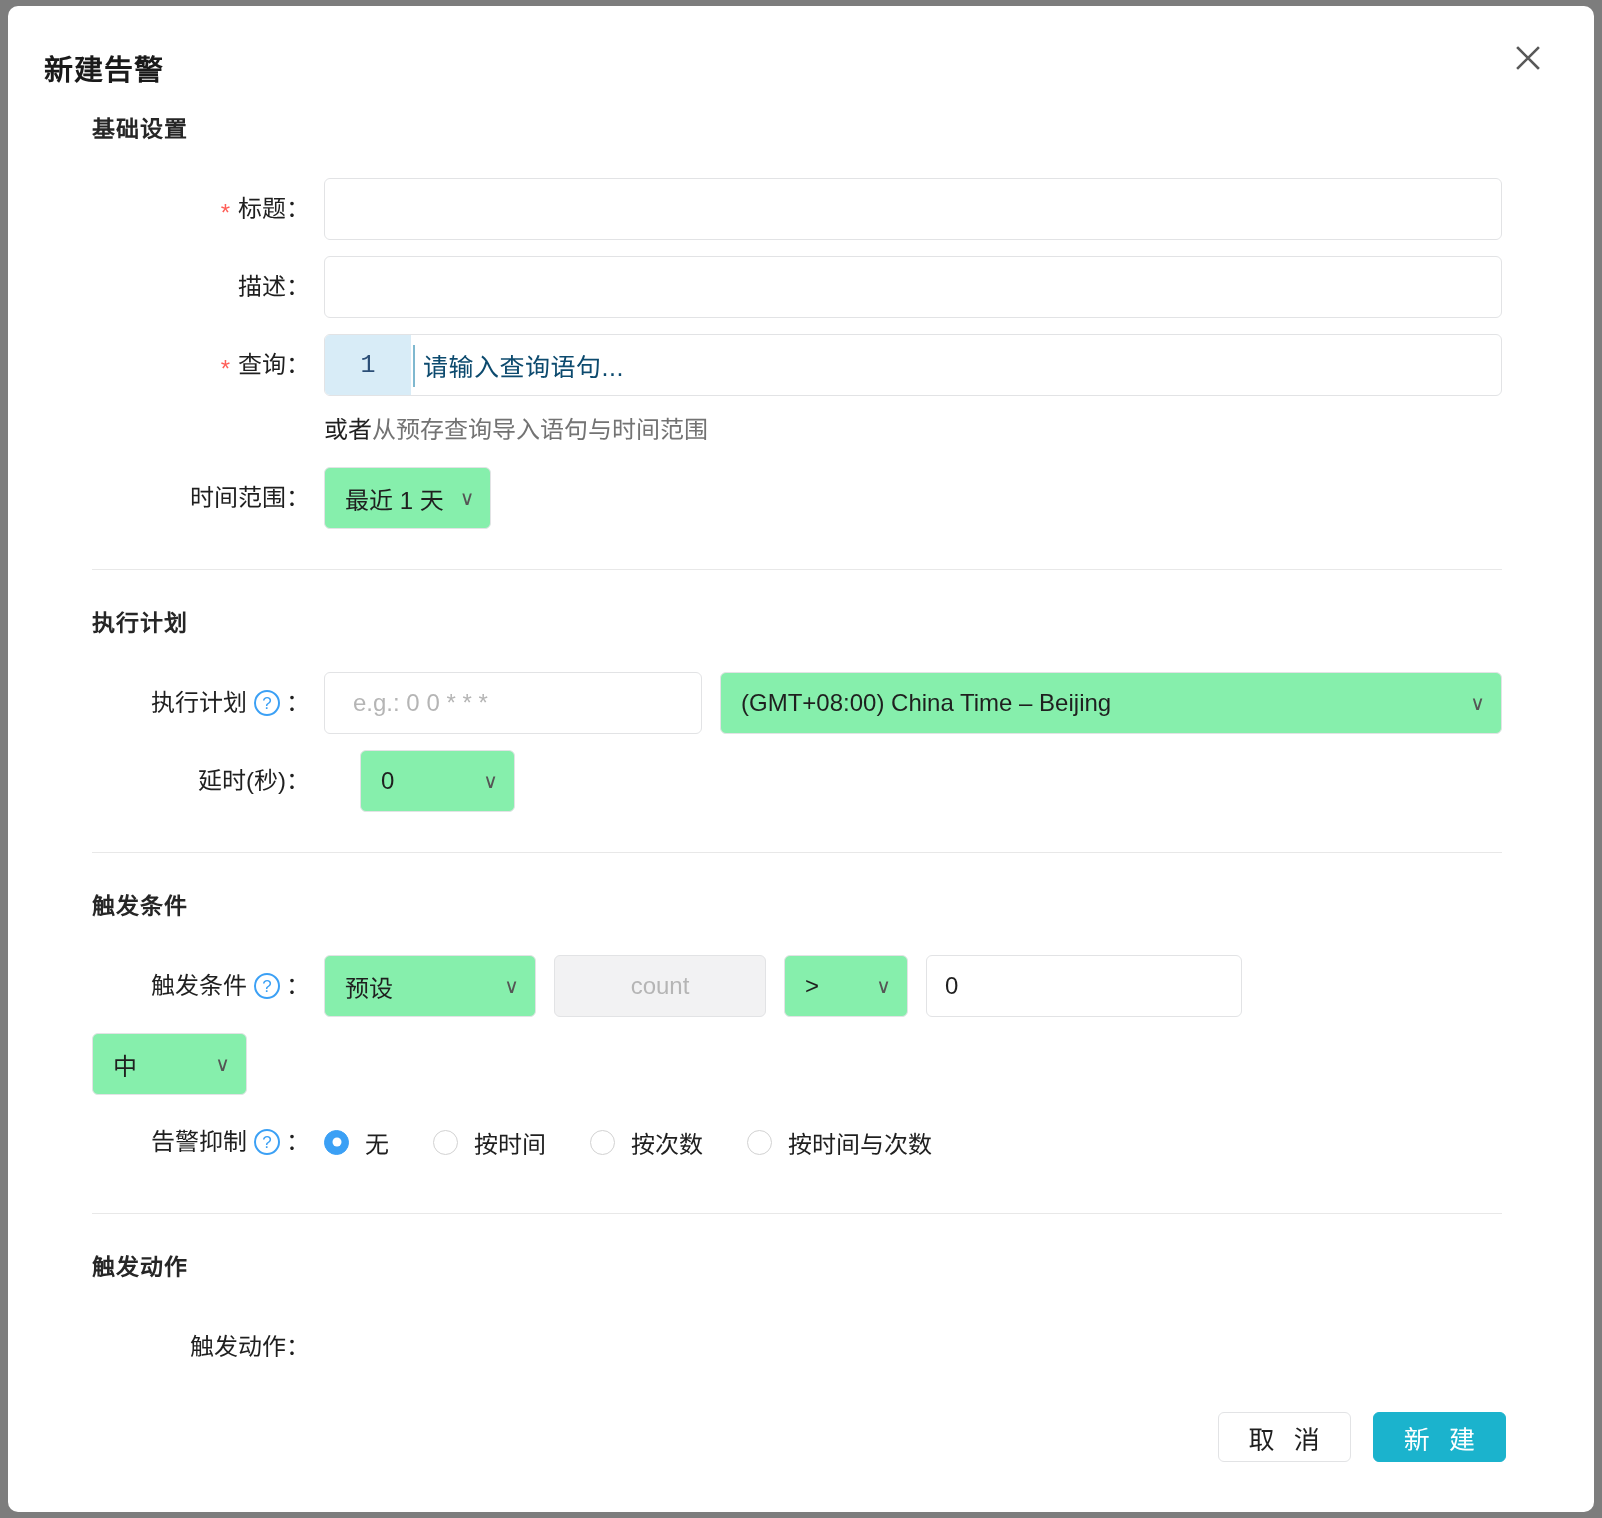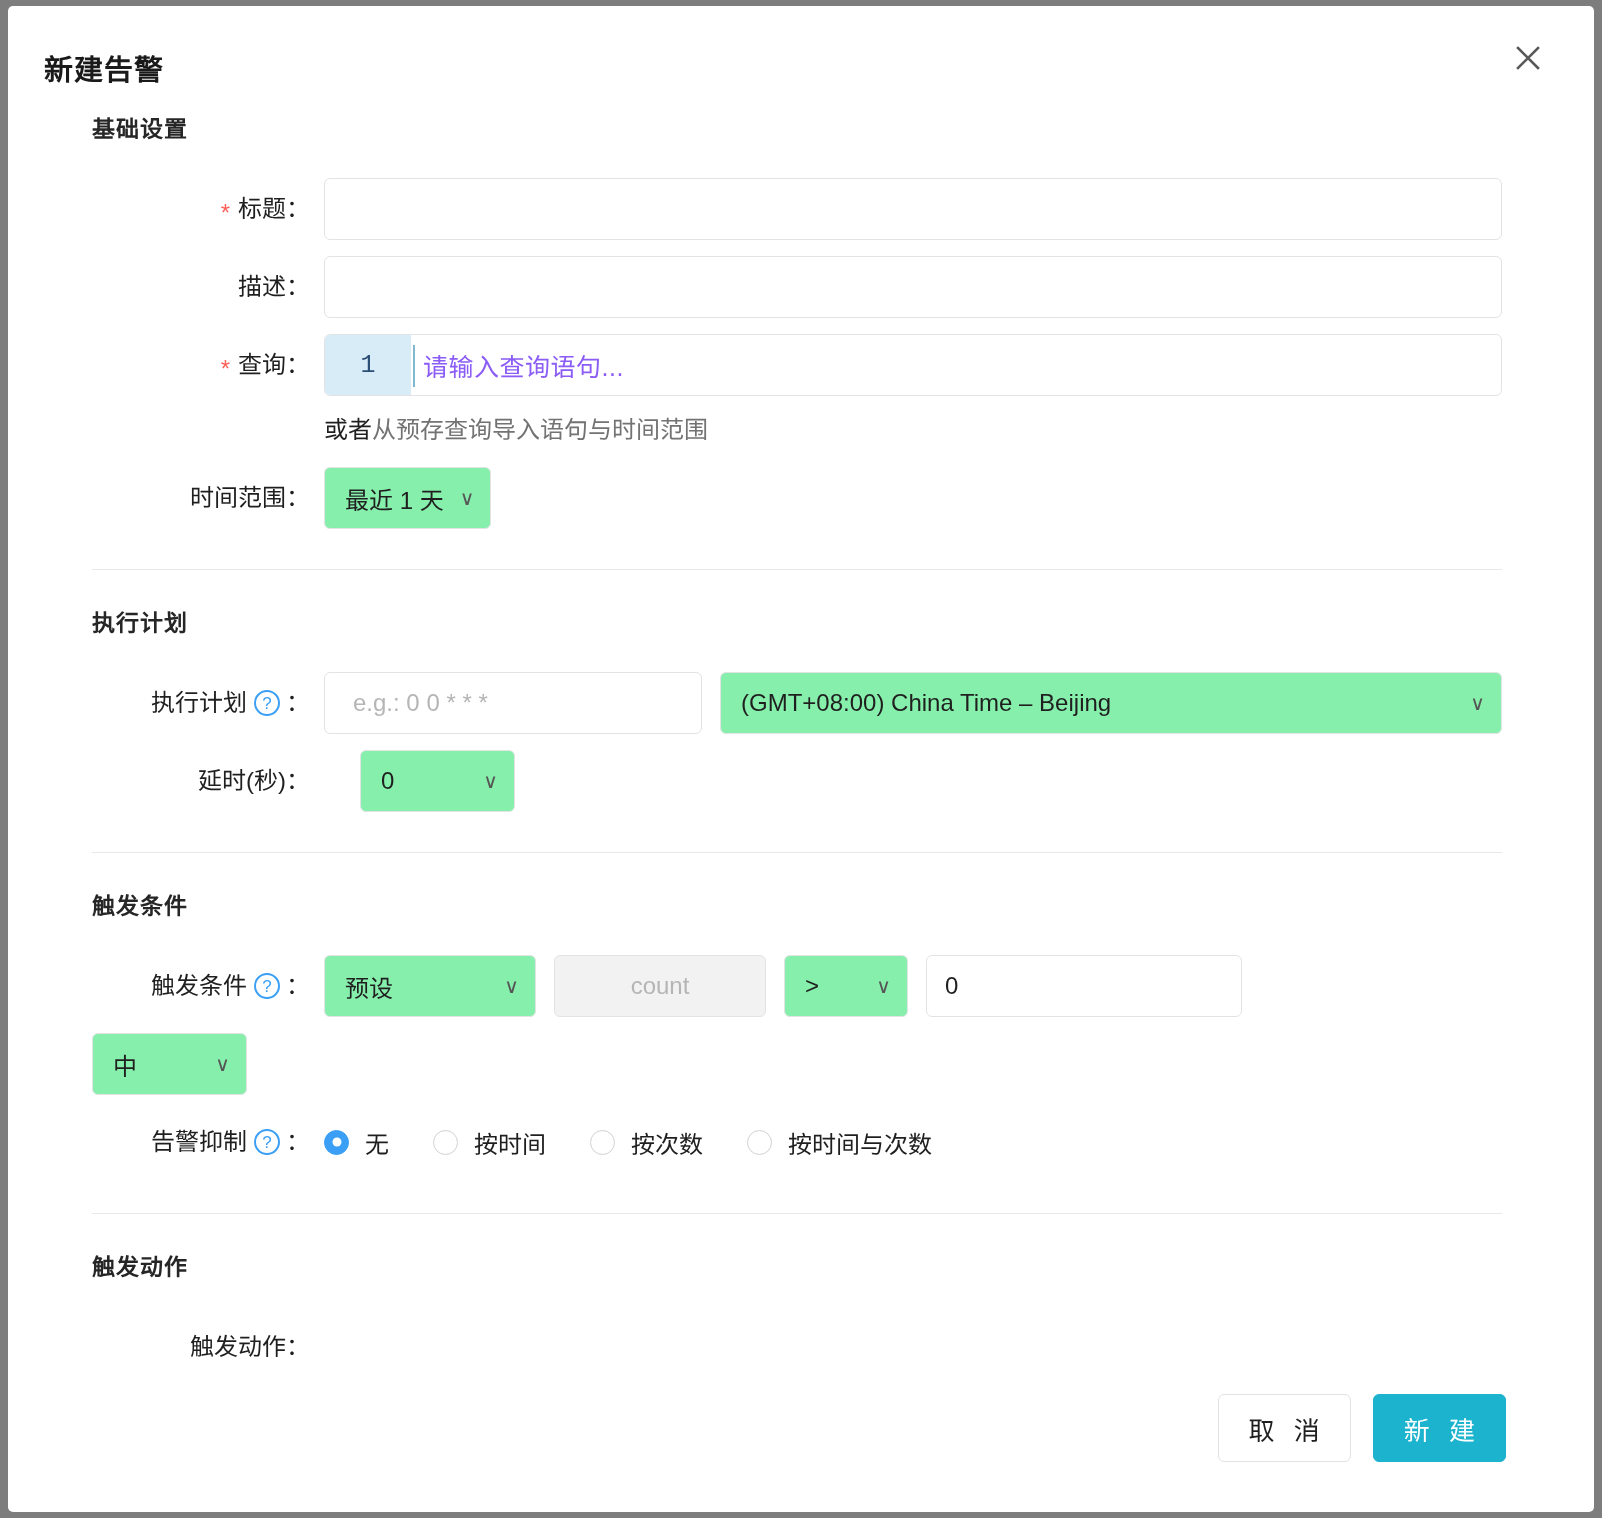--- a/index.html
+++ b/index.html
@@ -10,21 +10,21 @@
     font-family: "Liberation Sans", "DejaVu Sans", sans-serif;
     overflow: hidden;
   }
 
   
   .modal {
     position: absolute;
     left: 8px; top: 6px;
     width: 1586px; height: 1506px;
     background: #ffffff;
-    border-radius: 5px;
+    border-radius: 10px;
     overflow: hidden;
   }
 
   
   .modal-header {
     position: relative;
     height: 104px;
   }
   .modal-title {
     position: absolute;
@@ -158,21 +158,21 @@
     position: relative;
     padding-left: 4px;
   }
   .caret {
     position: absolute;
     left: 2px; top: 10px;
     width: 2px; height: 42px;
     background: #7fb8cf;
   }
   .code-placeholder {
-    color: #8b5cf6;
+    color: #0c4a6e;
     font-size: 25px;
     padding-left: 8px;
     letter-spacing: 0.5px;
   }
 
   
   .select {
     height: 62px;
     border: 1px solid #e2e3e5;
     border-radius: 6px;
@@ -246,21 +246,21 @@
   
   .modal-footer {
     position: absolute;
     right: 88px;
     bottom: 50px;
     display: flex;
     align-items: center;
     gap: 22px;
   }
   .btn {
-    height: 68px;
+    height: 50px;
     min-width: 128px;
     border-radius: 6px;
     font-size: 26px;
     display: inline-flex;
     align-items: center;
     justify-content: center;
     cursor: pointer;
     letter-spacing: 6px;
     padding: 0 24px 0 30px;
     font-family: "Liberation Sans", sans-serif;

